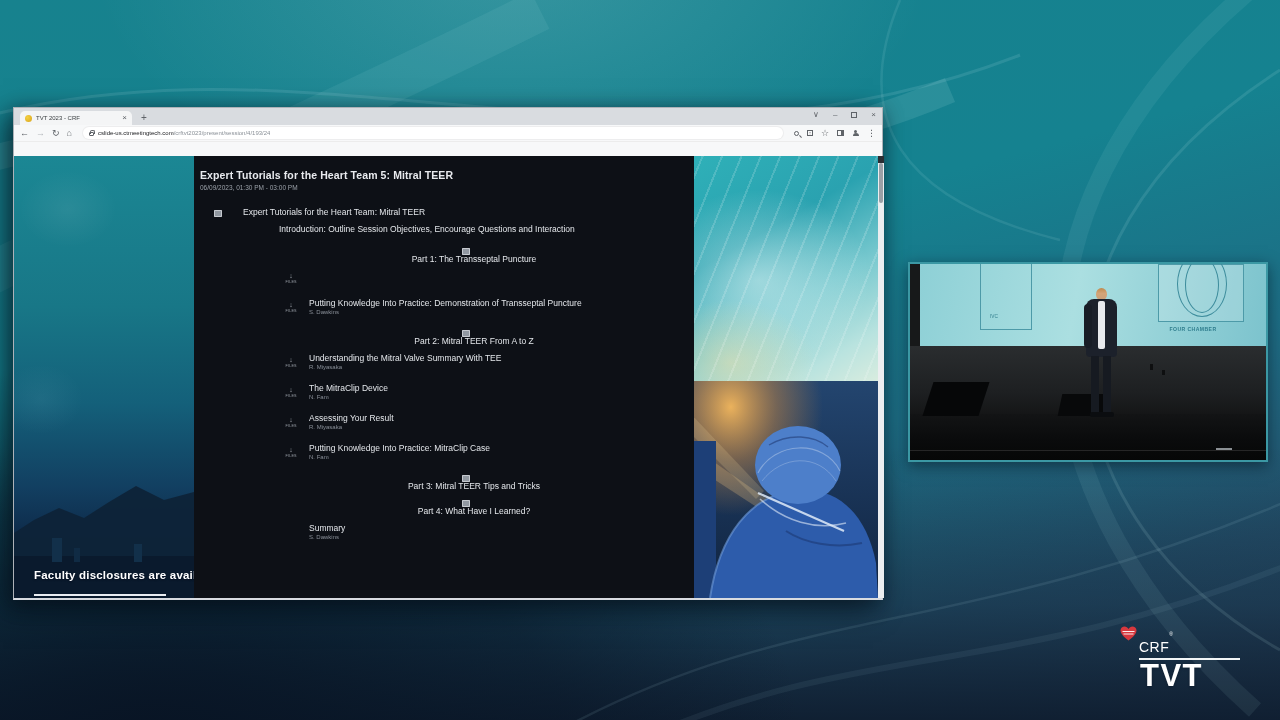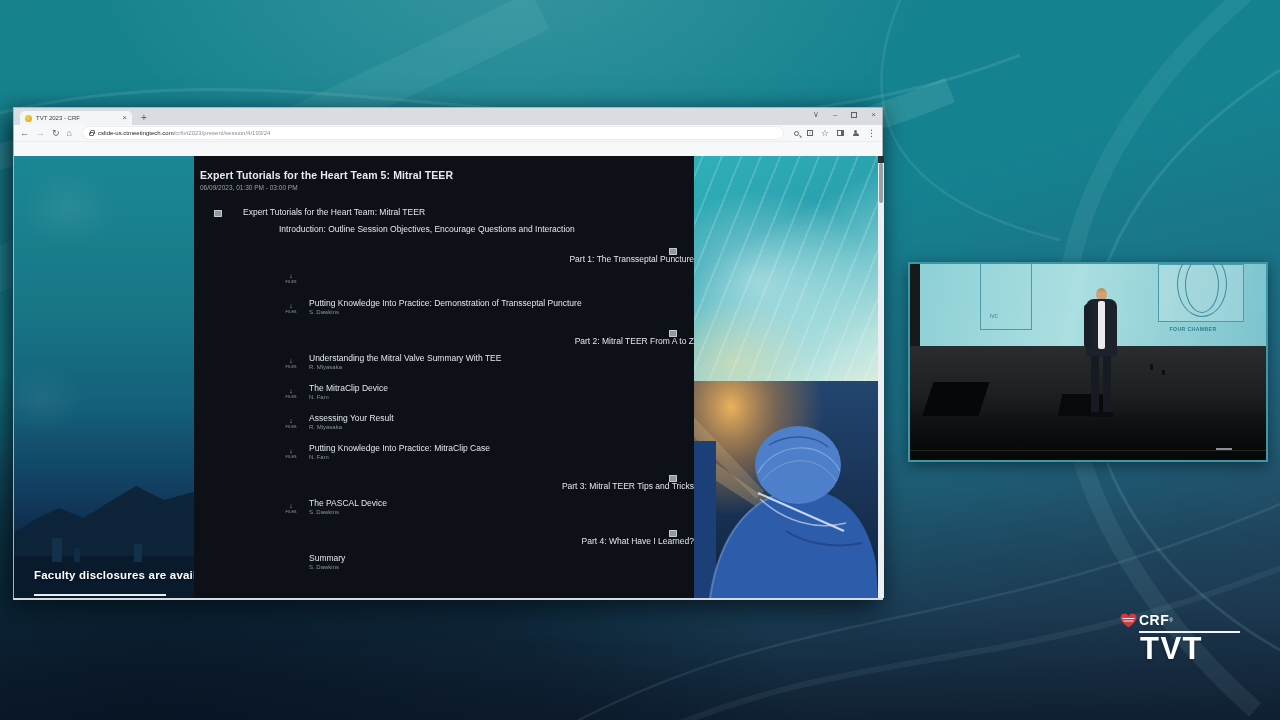--- a/index.html
+++ b/index.html
@@ -54,21 +54,21 @@
       radial-gradient(60px 50px at 15% 55%, rgba(160,220,230,.08), transparent 70%),
       linear-gradient(180deg,#1b8794 0%,#187787 34%,#14607a 56%,#123f61 75%,#0d2746 88%,#0a1c33 100%);}
   .mountains{position:absolute;left:0;bottom:0;width:100%;height:120px;}
   .disclosure{position:absolute;left:20px;top:413px;width:200px;color:#fff;font-size:11.5px;font-weight:bold;letter-spacing:.2px;white-space:nowrap;text-shadow:0 1px 2px rgba(0,0,20,.5);}
   .disclosure-line{position:absolute;left:20px;top:438px;width:132px;height:2px;background:#e9edf2;}
   
   .agenda{position:relative;width:500px;height:100%;flex:none;background:#0d1016;padding:13px 0 0 6px;overflow:hidden;}
   .agenda-title{color:#e8eaee;font-size:10.5px;font-weight:bold;letter-spacing:.1px;}
   .agenda-date{color:#9aa0a8;font-size:6.5px;margin-top:3px;}
   #agenda-list{margin-top:17px;}
-  .agenda-row{display:flex;align-items:flex-end;margin-bottom:13px;}
+  .agenda-row{display:flex;align-items:center;margin-bottom:13px;}
   .agenda-row.lvl1{padding-left:14px;margin-bottom:8px;}
   .agenda-row.lvl2{padding-left:79px;}
   .agenda-row.lvl2.has-video{padding-left:54px;margin-bottom:8px;flex-direction:column;}
   .agenda-row.lvl3{padding-left:109px;}
   .agenda-row.lvl3.has-files{padding-left:84px;}
   .video-icon{flex:none;width:8px;height:7px;margin-top:1px;border-radius:1px;background:#9198a1;box-shadow:inset 0 0 0 1px #c6cad0;}
   .lvl1 .video-icon{margin-right:21px;}
   .lvl2 .video-icon{margin-right:17px;}
   .files-btn{flex:none;width:14px;margin-right:11px;display:flex;flex-direction:column;align-items:center;margin-top:1px;}
   .files-arrow{font-size:7px;line-height:6px;color:#aab0b8;}
@@ -114,21 +114,21 @@
   .spk .body{position:absolute;left:6px;top:11px;width:31px;height:58px;border-radius:8px 8px 4px 4px;background:#1c212b;}
   .spk .shirt{position:absolute;left:18px;top:13px;width:7px;height:48px;background:#e9ebee;border-radius:2px;}
   .spk .arm{position:absolute;left:4px;top:16px;width:8px;height:44px;border-radius:4px;background:#181d26;}
   .spk .leg1{position:absolute;left:11px;top:68px;width:8px;height:58px;background:#161a21;}
   .spk .leg2{position:absolute;left:23px;top:68px;width:8px;height:58px;background:#161a21;}
   .spk .shoe{position:absolute;left:10px;top:124px;width:24px;height:5px;background:#0b0d10;border-radius:2px;}
 
   
   .logo{position:absolute;left:1120px;top:612px;width:122px;}
   .logo-top{display:flex;align-items:center;}
-  .crf-text{color:#fff;font-size:14px;font-weight:bold;letter-spacing:.5px;margin-left:2px;}
+  .crf-text{color:#fff;font-size:14px;font-weight:normal;letter-spacing:.5px;margin-left:2px;margin-top:27px;}
   .crf-reg{color:#fff;font-size:5px;vertical-align:top;}
   .logo-line{margin-left:19px;width:101px;height:2px;background:#f2f5f6;margin-top:3px;}
   .tvt-text{margin-left:20px;color:#fff;font-size:31px;font-weight:800;letter-spacing:1.5px;line-height:32px;text-shadow:0 1px 3px rgba(0,10,20,.3);}
 </style>
 </head>
 <body>
 
 <div id="stage">
 
   <svg id="bg-swirls" viewBox="0 0 1280 720" preserveAspectRatio="none">
@@ -271,30 +271,20 @@
               </span>
               <span class="row-text">
                 <span class="row-label">Putting Knowledge Into Practice: MitraClip Case</span>
                 <span class="row-speaker">N. Fam</span>
               </span>
             </div>
             <div class="agenda-row lvl2 has-video">
               <span class="video-icon"></span>
               <span class="row-text">
                 <span class="row-label">Part 3: Mitral TEER Tips and Tricks</span>
-              </span>
-            </div>
-            <div class="agenda-row lvl3 has-files">
-              <span class="files-btn">
-                <span class="files-arrow">↓</span>
-                <span class="files-text">FILES</span>
-              </span>
-              <span class="row-text">
-                <span class="row-label">The PASCAL Device</span>
-                <span class="row-speaker">S. Dawkins</span>
               </span>
             </div>
             <div class="agenda-row lvl2 has-video">
               <span class="video-icon"></span>
               <span class="row-text">
                 <span class="row-label">Part 4: What Have I Learned?</span>
               </span>
             </div>
             <div class="agenda-row lvl3">
               <span class="row-text">

